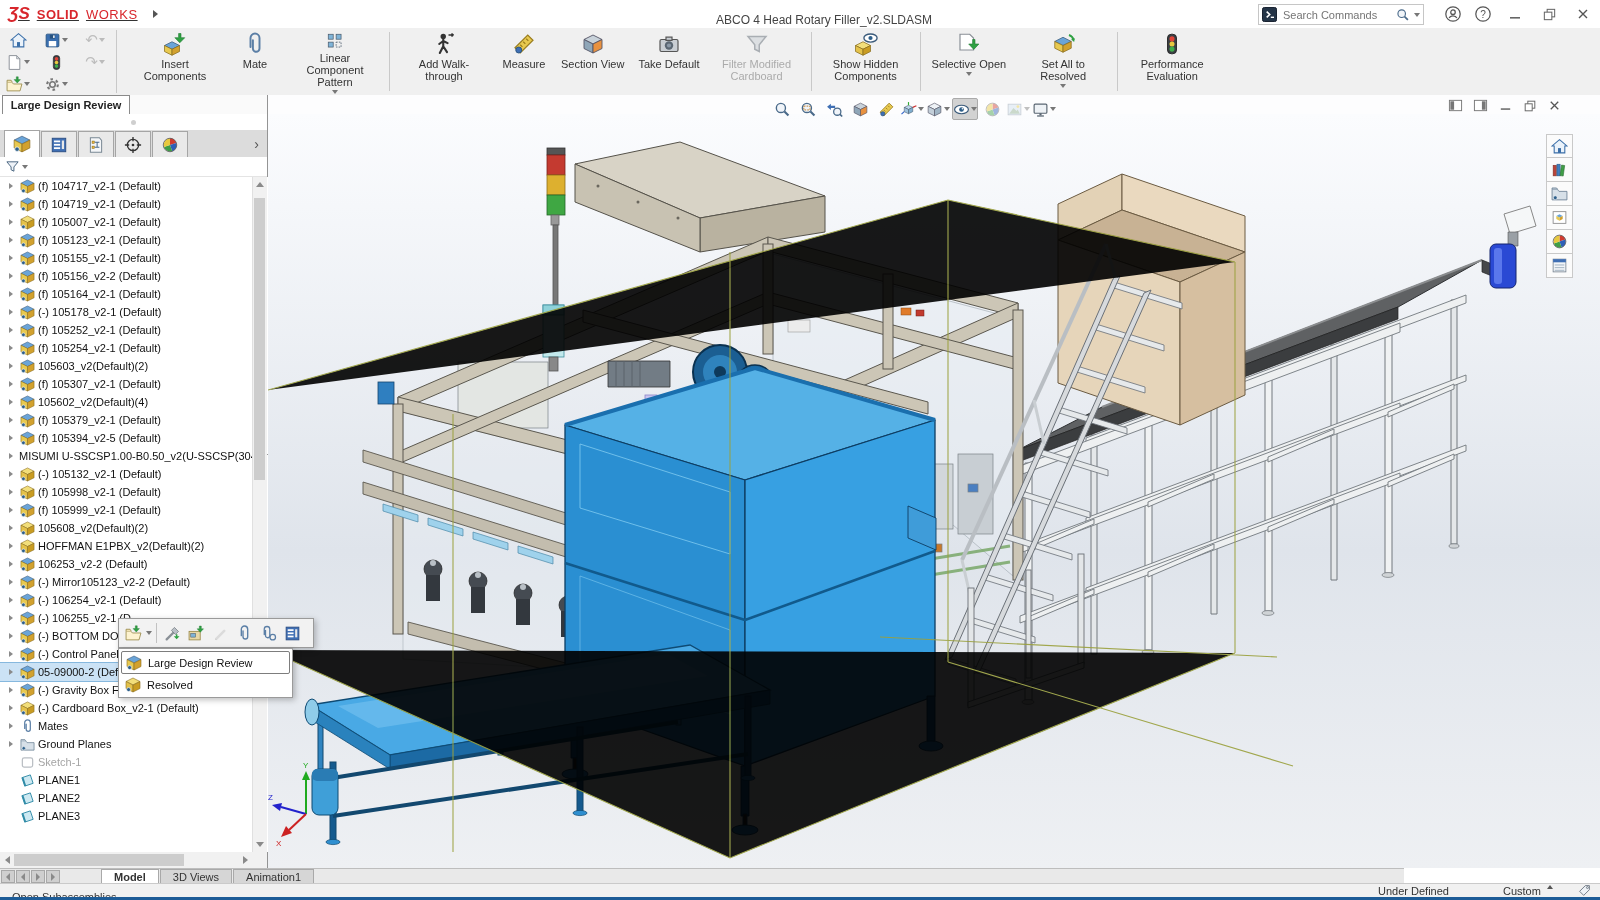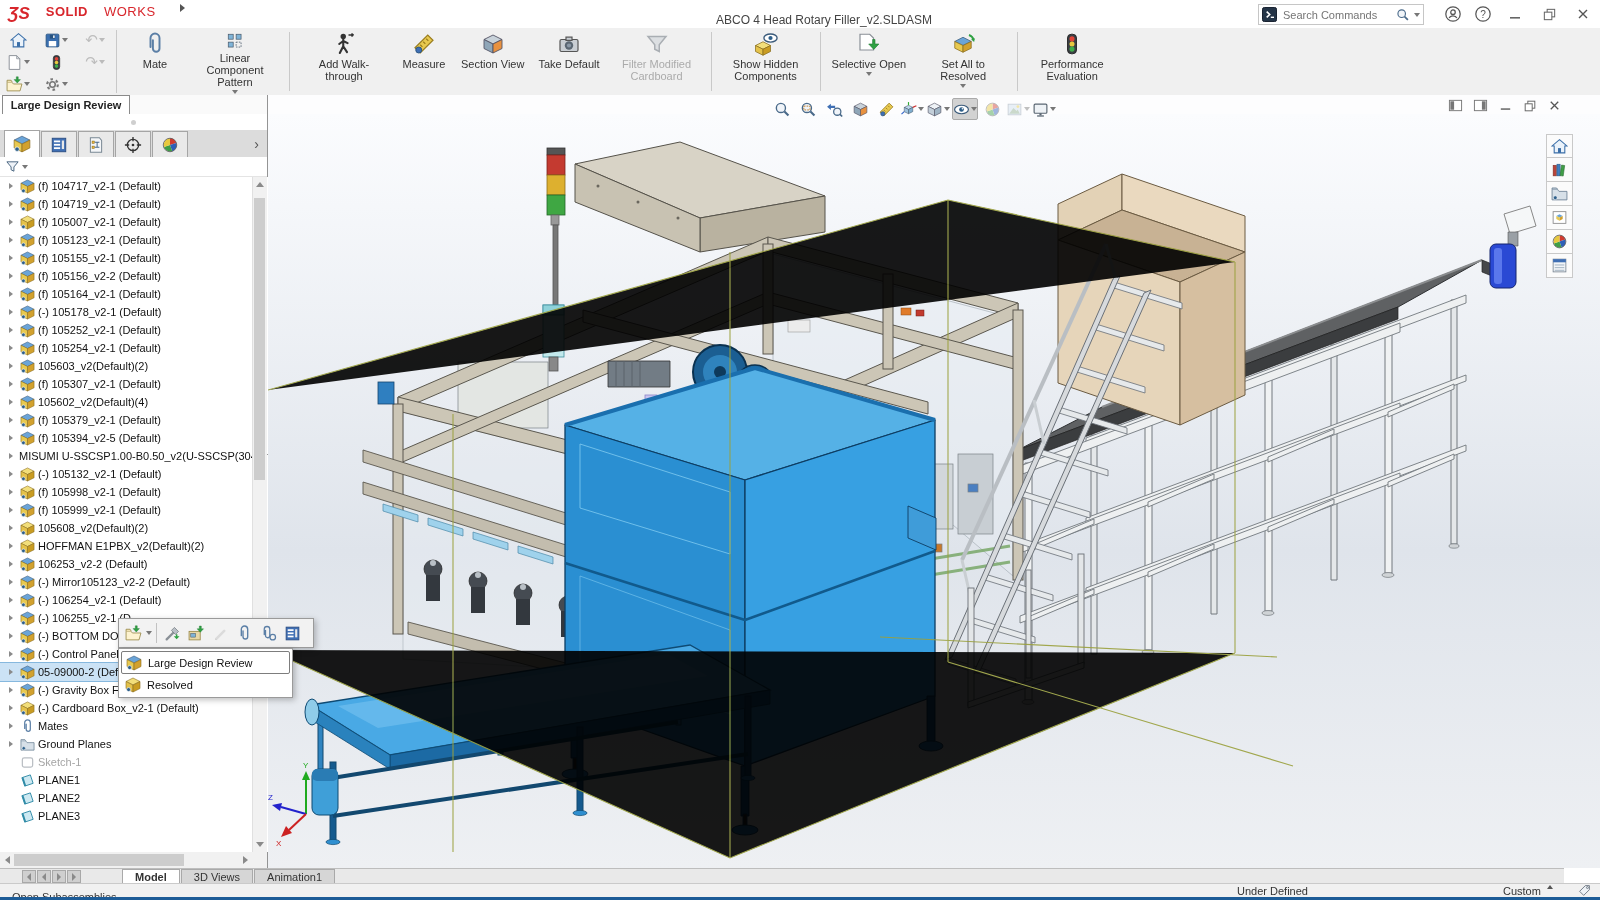--- a/index.html
+++ b/index.html
@@ -1,21 +1,21 @@
 <!DOCTYPE html>
 <html><head>
 <meta charset="utf-8">
 <style>
   html,body{margin:0;padding:0;background:#000;}
   #app{position:relative;width:1600px;height:900px;background:#fff;overflow:hidden;
        font-family:"Liberation Sans","DejaVu Sans",sans-serif;font-size:11px;color:#333;}
   .abs{position:absolute;}
   
   #titlebar{left:0;top:0;width:1600px;height:28px;background:#fff;border-bottom:1px solid #d9d9d9;}
-  #logo{left:8px;top:4px;height:20px;display:flex;gap:16px;}
+  #logo{left:8px;top:4px;height:20px;display:flex;align-items:center;gap:7px;text-decoration:underline;}
   .logo-glyph{color:#d8262c;font-weight:bold;font-style:italic;font-size:17px;}
   .logo-solid{color:#d8262c;font-weight:bold;font-size:13px;letter-spacing:.5px;}
   .logo-works{color:#d8262c;font-weight:normal;font-size:13px;letter-spacing:.5px;}
   .logo-arrow{width:0;height:0;border-left:5px solid #555;border-top:4px solid transparent;border-bottom:4px solid transparent;margin-left:8px;}
   #doc-title{left:0;top:0;width:1600px;height:40px;display:flex;align-items:center;justify-content:center;font-size:12px;color:#444;pointer-events:none;padding-left:24px;}
   #search-box{left:1258px;top:4px;width:158px;height:19px;border:1px solid #c6c6c6;background:#fff;display:flex;align-items:center;gap:4px;padding:0 3px;}
   #search-box input{border:0;outline:0;flex:1;font-size:11px;color:#777;width:80px;font-family:inherit;background:transparent;}
   .tb-icon{width:22px;height:22px;display:flex;align-items:center;justify-content:center;}
   #titlebar-icons{right:4px;top:0;height:28px;display:flex;align-items:center;gap:8px;}
   .winbtn{width:26px;height:22px;display:flex;align-items:center;justify-content:center;color:#555;}
@@ -76,28 +76,28 @@
   
   #ctx-popup{left:118px;top:618px;z-index:50;}
   #ctx-toolbar{position:absolute;left:0;top:0;width:196px;height:30px;background:#f2f2f2;border:1px solid #9a9a9a;box-shadow:2px 2px 6px rgba(0,0,0,.25);display:flex;align-items:center;padding:0 3px;box-sizing:border-box;gap:2px;}
   .ctx-ic{width:22px;height:22px;display:flex;align-items:center;justify-content:center;}
   .ctx-ic.disabled{opacity:.4;}
   #ctx-sep{width:1px;height:20px;background:#c2c2c2;margin:0 2px;}
   #ctx-menu{position:absolute;left:0;top:30px;width:175px;background:#fff;border:1px solid #9a9a9a;box-shadow:2px 2px 6px rgba(0,0,0,.25);padding:2px;box-sizing:border-box;}
   .ctx-item{height:21px;display:flex;align-items:center;gap:6px;padding:0 4px;color:#111;}
   .ctx-item.focused{border:1px solid #7d7d7d;border-radius:2px;}
   
-  #doc-tabbar{left:0;top:868px;width:1564px;height:15px;background:#e9e9e9;border-top:1px solid #bdbdbd;display:flex;align-items:stretch;box-sizing:border-box;padding-left:21px;}
+  #doc-tabbar{left:0;top:868px;width:1404px;height:15px;background:#e9e9e9;border-top:1px solid #bdbdbd;display:flex;align-items:stretch;box-sizing:border-box;}
   .nav-btn{width:14px;height:13px;margin:1px 0 0 1px;background:#cfcfcf;border:1px solid #a8a8a8;display:flex;align-items:center;justify-content:center;box-sizing:border-box;}
   .doc-tab{padding:0 12px;display:flex;align-items:center;background:#d6d6d6;border:1px solid #a9a9a9;border-bottom:0;margin-left:1px;color:#333;}
   .doc-tab.active{background:#fff;font-weight:bold;}
   #doc-tabbar .spacer{width:40px;}
   #statusbar{left:0;top:883px;width:1600px;height:14px;background:#f1f1f1;border-top:1px solid #cacaca;display:flex;align-items:center;font-size:11px;color:#333;box-sizing:border-box;}
   #status-left{padding-left:12px;margin-top:12px;}
-  #status-state{position:absolute;left:1237px;}
+  #status-state{position:absolute;left:1378px;}
   #status-display{position:absolute;left:1503px;display:flex;align-items:flex-start;gap:6px;}
   .caret-up{width:0;height:0;border-bottom:4px solid #555;border-left:3.5px solid transparent;border-right:3.5px solid transparent;}
   #status-tag{position:absolute;left:1578px;top:0px;}
   #taskbar-strip{left:0;top:897px;width:1600px;height:3px;background:#1d5c97;}
   svg.ic{display:block;}
 </style>
 </head>
 <body>
 
 <svg width="0" height="0" style="position:absolute">
@@ -444,20 +444,26 @@
         </div>
         <div class="qa-btn">
           <svg class="ic" width="17" height="17" viewBox="0 0 16 16">
             <use href="#s-gear"></use>
           </svg>
           <span class="caret"></span>
         </div>
       </div>
     <div class="cmd-div" style="margin:2px 2px;"></div>
     <div id="cmd-bar">
+        <div class="cmd-btn">
+          <svg class="ic" width="24" height="24" viewBox="0 0 16 16">
+            <use href="#s-insert"></use>
+          </svg>
+          <span class="lbl">Insert Components</span>
+        </div>
         <div class="cmd-btn">
           <svg class="ic" width="24" height="24" viewBox="0 0 16 16">
             <use href="#s-clip"></use>
           </svg>
           <span class="lbl">Mate</span>
         </div>
         <div class="cmd-btn">
           <svg class="ic" width="24" height="24" viewBox="0 0 16 16">
             <use href="#s-pattern"></use>
           </svg>

